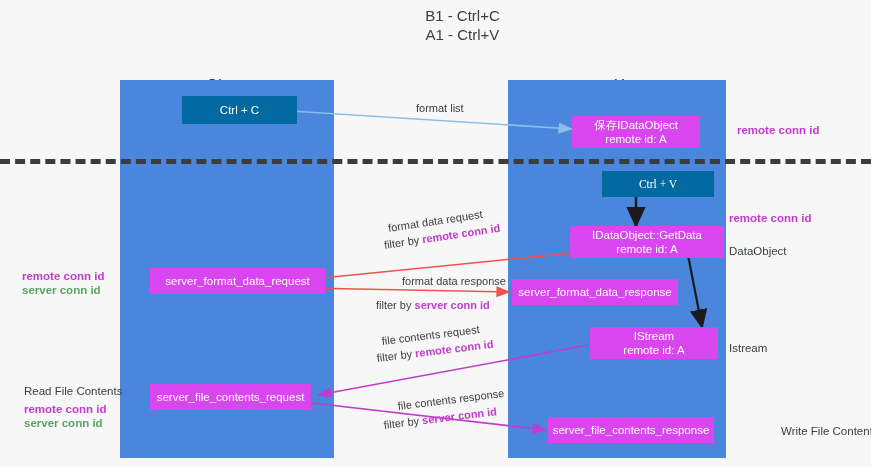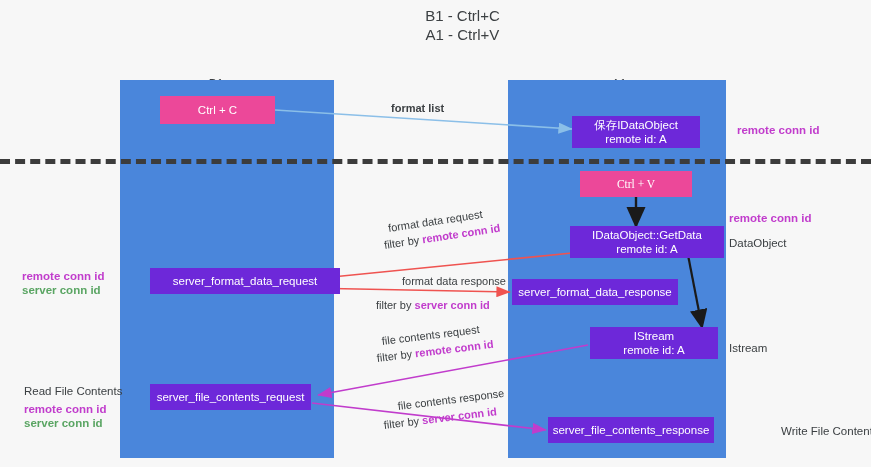--- a/index.html
+++ b/index.html
@@ -34,22 +34,22 @@
     border-top:5px dashed #3c3c3c;
   }
 
   
   .node{
     position:absolute;box-sizing:border-box;
     display:flex;align-items:center;justify-content:center;
     text-align:center;color:#ffffff;font-size:11.5px;line-height:14px;
     white-space:pre;
   }
-  .node.green{background:#ec4899;}
-  .node.orange{background:#6d28d9;}
+  .node.green{background:#0369a1;margin-left:22px;}
+  .node.orange{background:#d946ef;}
 
   
   .ann{
     position:absolute;font-size:11.5px;line-height:14px;white-space:pre;
   }
   .ann.plain{color:#3c4043;}
   .ann.purple{color:#c13ccc;font-weight:bold;}
   .ann.green{color:#5aa563;font-weight:bold;}
 
   
@@ -123,49 +123,49 @@
   <div class="node green" style="left:160px;top:96px;width:115px;height:28px;">Ctrl + C</div>
 
   <div class="node orange" style="left:572px;top:116px;width:128px;height:32px;">保存IDataObject
 remote id: A</div>
 
   <div class="node green" style="left:580px;top:171px;width:112px;height:26px;font-family:Liberation Serif, serif;">Ctrl + V</div>
 
   <div class="node orange" style="left:570px;top:226px;width:154px;height:32px;">IDataObject::GetData
 remote id: A</div>
 
-  <div class="node orange" style="left:150px;top:268px;width:190px;height:26px;">server_format_data_request</div>
+  <div class="node orange" style="left:150px;top:268px;width:175px;height:26px;">server_format_data_request</div>
 
   <div class="node orange" style="left:512px;top:279px;width:166px;height:26px;text-align:right;">server_format_data_response</div>
 
   <div class="node orange" style="left:590px;top:327px;width:128px;height:32px;">IStream
 remote id: A</div>
 
   <div class="node orange" style="left:548px;top:417px;width:166px;height:26px;">server_file_contents_response</div>
 
   <div class="node orange" style="left:150px;top:384px;width:161px;height:26px;">server_file_contents_request</div>
 
-  <div class="edge-label" style="left:391px;top:101px;font-weight:bold;">format list</div>
+  <div class="edge-label" style="left:416px;top:101px;">format list</div>
 
   <div class="edge-label rot-a" style="left:387px;top:221px;">format data request</div>
   <div class="edge-label rot-a" style="left:383px;top:238px;"><span>filter by </span><span class="hl-purple">remote conn id</span></div>
 
   <div class="edge-label" style="left:389px;top:274px;margin-left:13px;">format data response</div>
   <div class="edge-label" style="left:376px;top:298px;"><span>filter by </span><span class="hl-purple">server conn id</span></div>
 
   <div class="edge-label rot-b" style="left:381px;top:334px;">file contents request</div>
   <div class="edge-label rot-b" style="left:376px;top:351px;"><span>filter by </span><span class="hl-magenta">remote conn id</span></div>
 
   <div class="edge-label rot-b" style="left:397px;top:399px;">file contents response</div>
   <div class="edge-label rot-b" style="left:383px;top:418px;"><span>filter by </span><span class="hl-magenta">server conn id</span></div>
 
   <div class="ann purple" style="left:737px;top:123px;">remote conn id</div>
 
   <div class="ann purple" style="left:729px;top:211px;">remote conn id</div>
-  <div class="ann plain" style="left:729px;top:236px;">DataObject</div>
+  <div class="ann plain" style="left:729px;top:244px;">DataObject</div>
 
   <div class="ann plain" style="left:729px;top:341px;">Istream</div>
 
   <div class="ann plain" style="left:736px;top:424px;margin-left:45px;">Write File Contents</div>
 
   <div class="ann purple" style="left:22px;top:269px;">remote conn id</div>
   <div class="ann green" style="left:22px;top:283px;">server conn id</div>
 
   <div class="ann plain" style="left:24px;top:384px;text-align:center;">Read File Contents</div>
   <div class="ann purple" style="left:24px;top:402px;">remote conn id</div>

